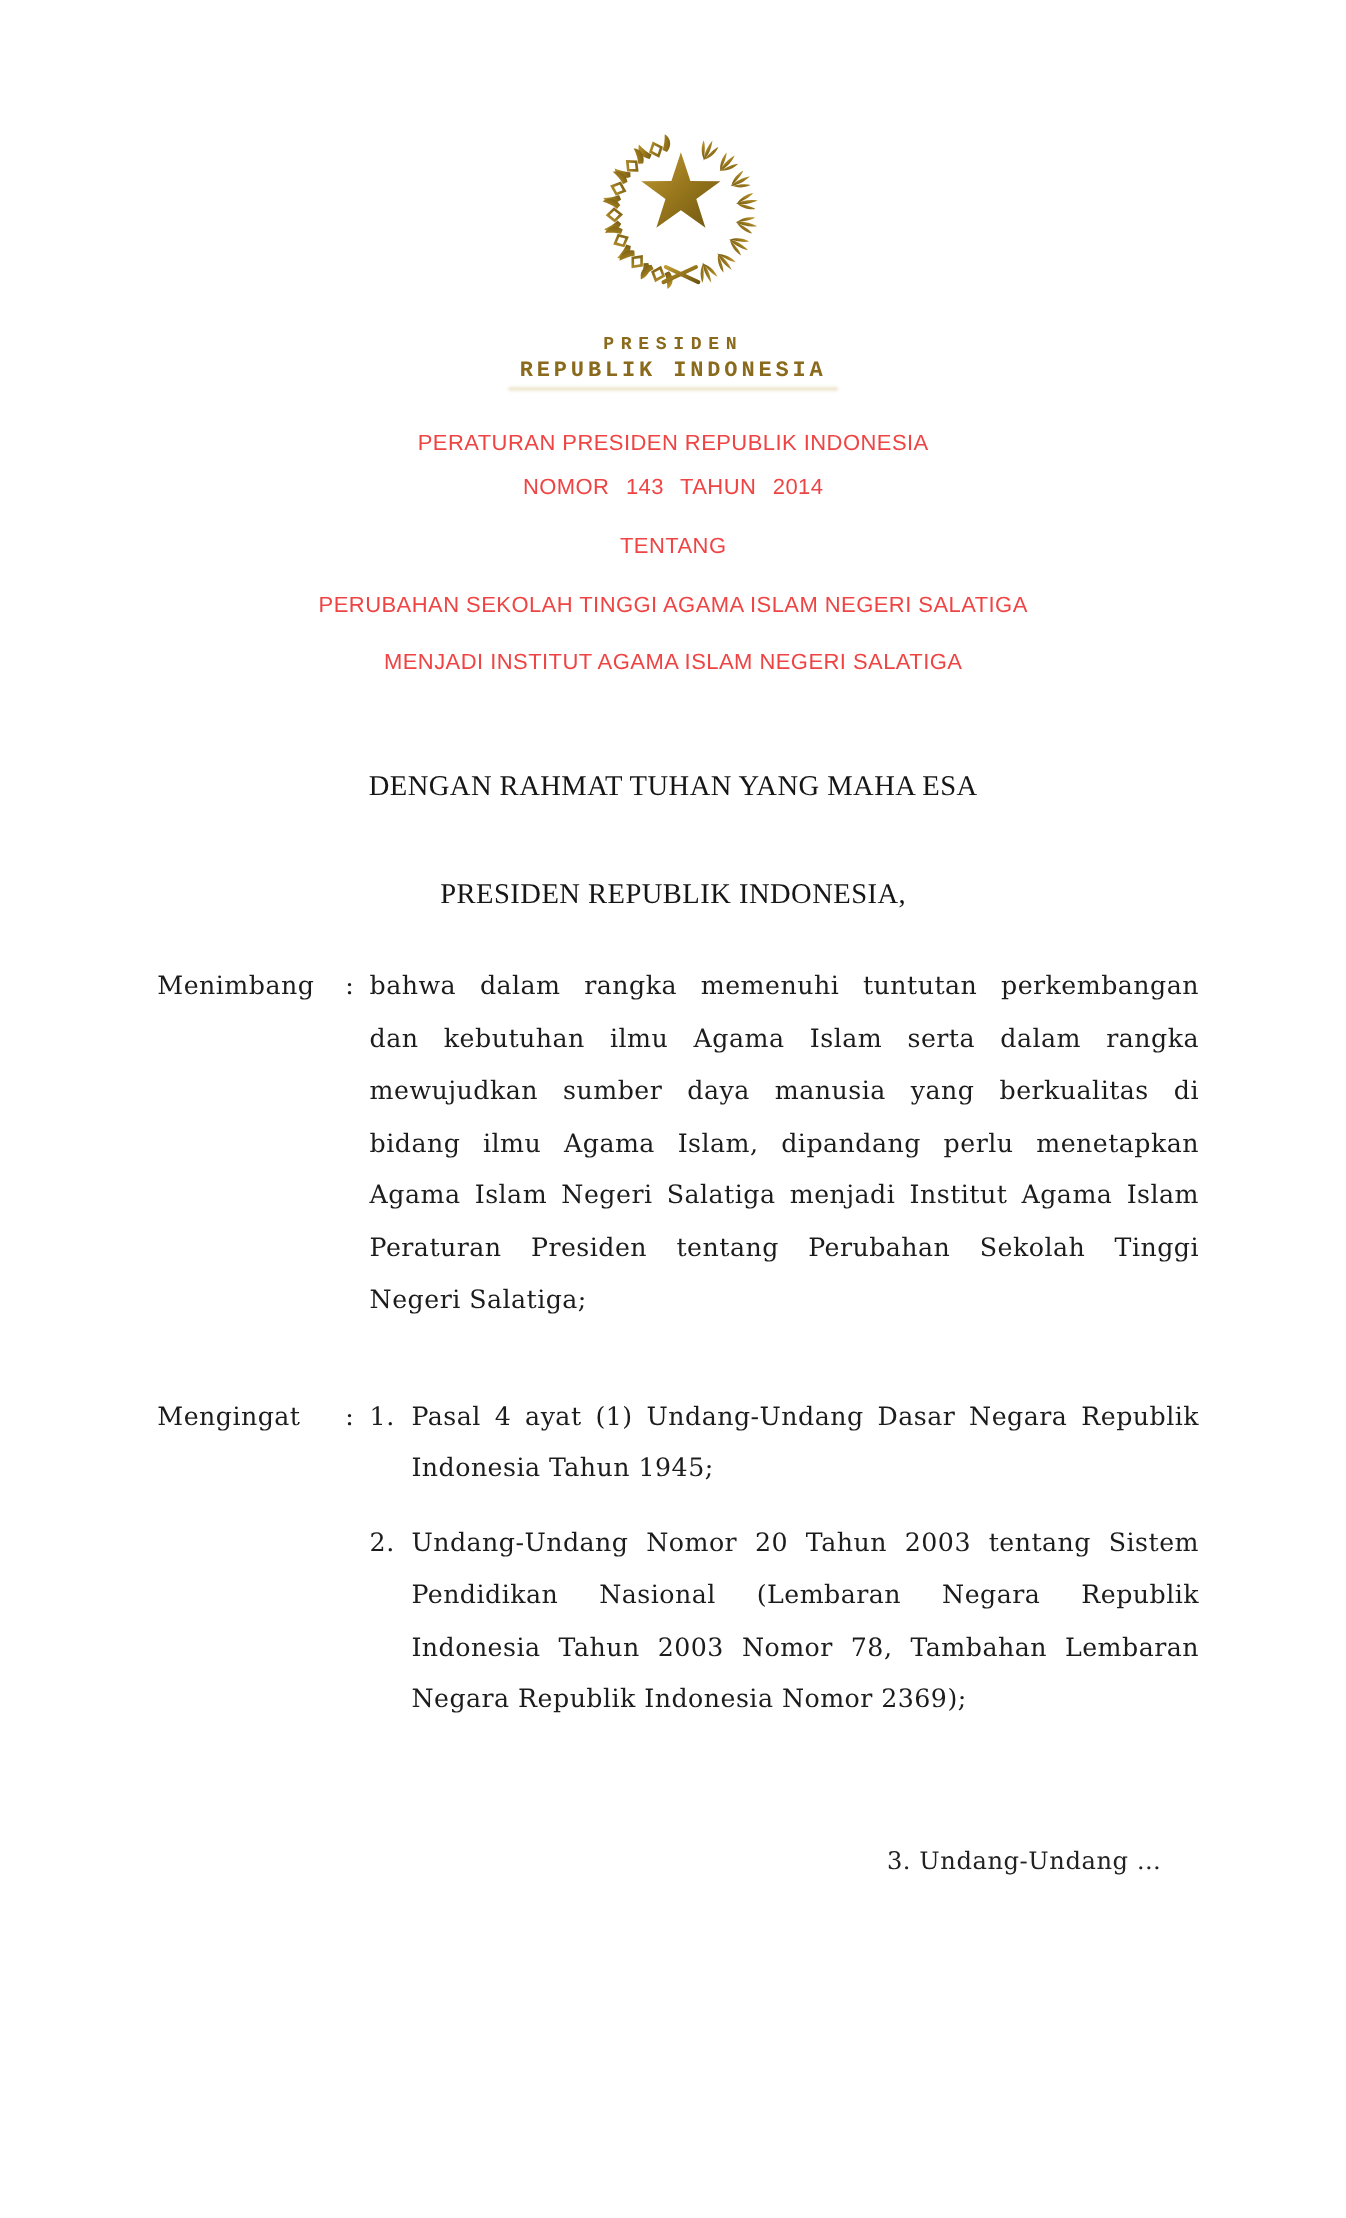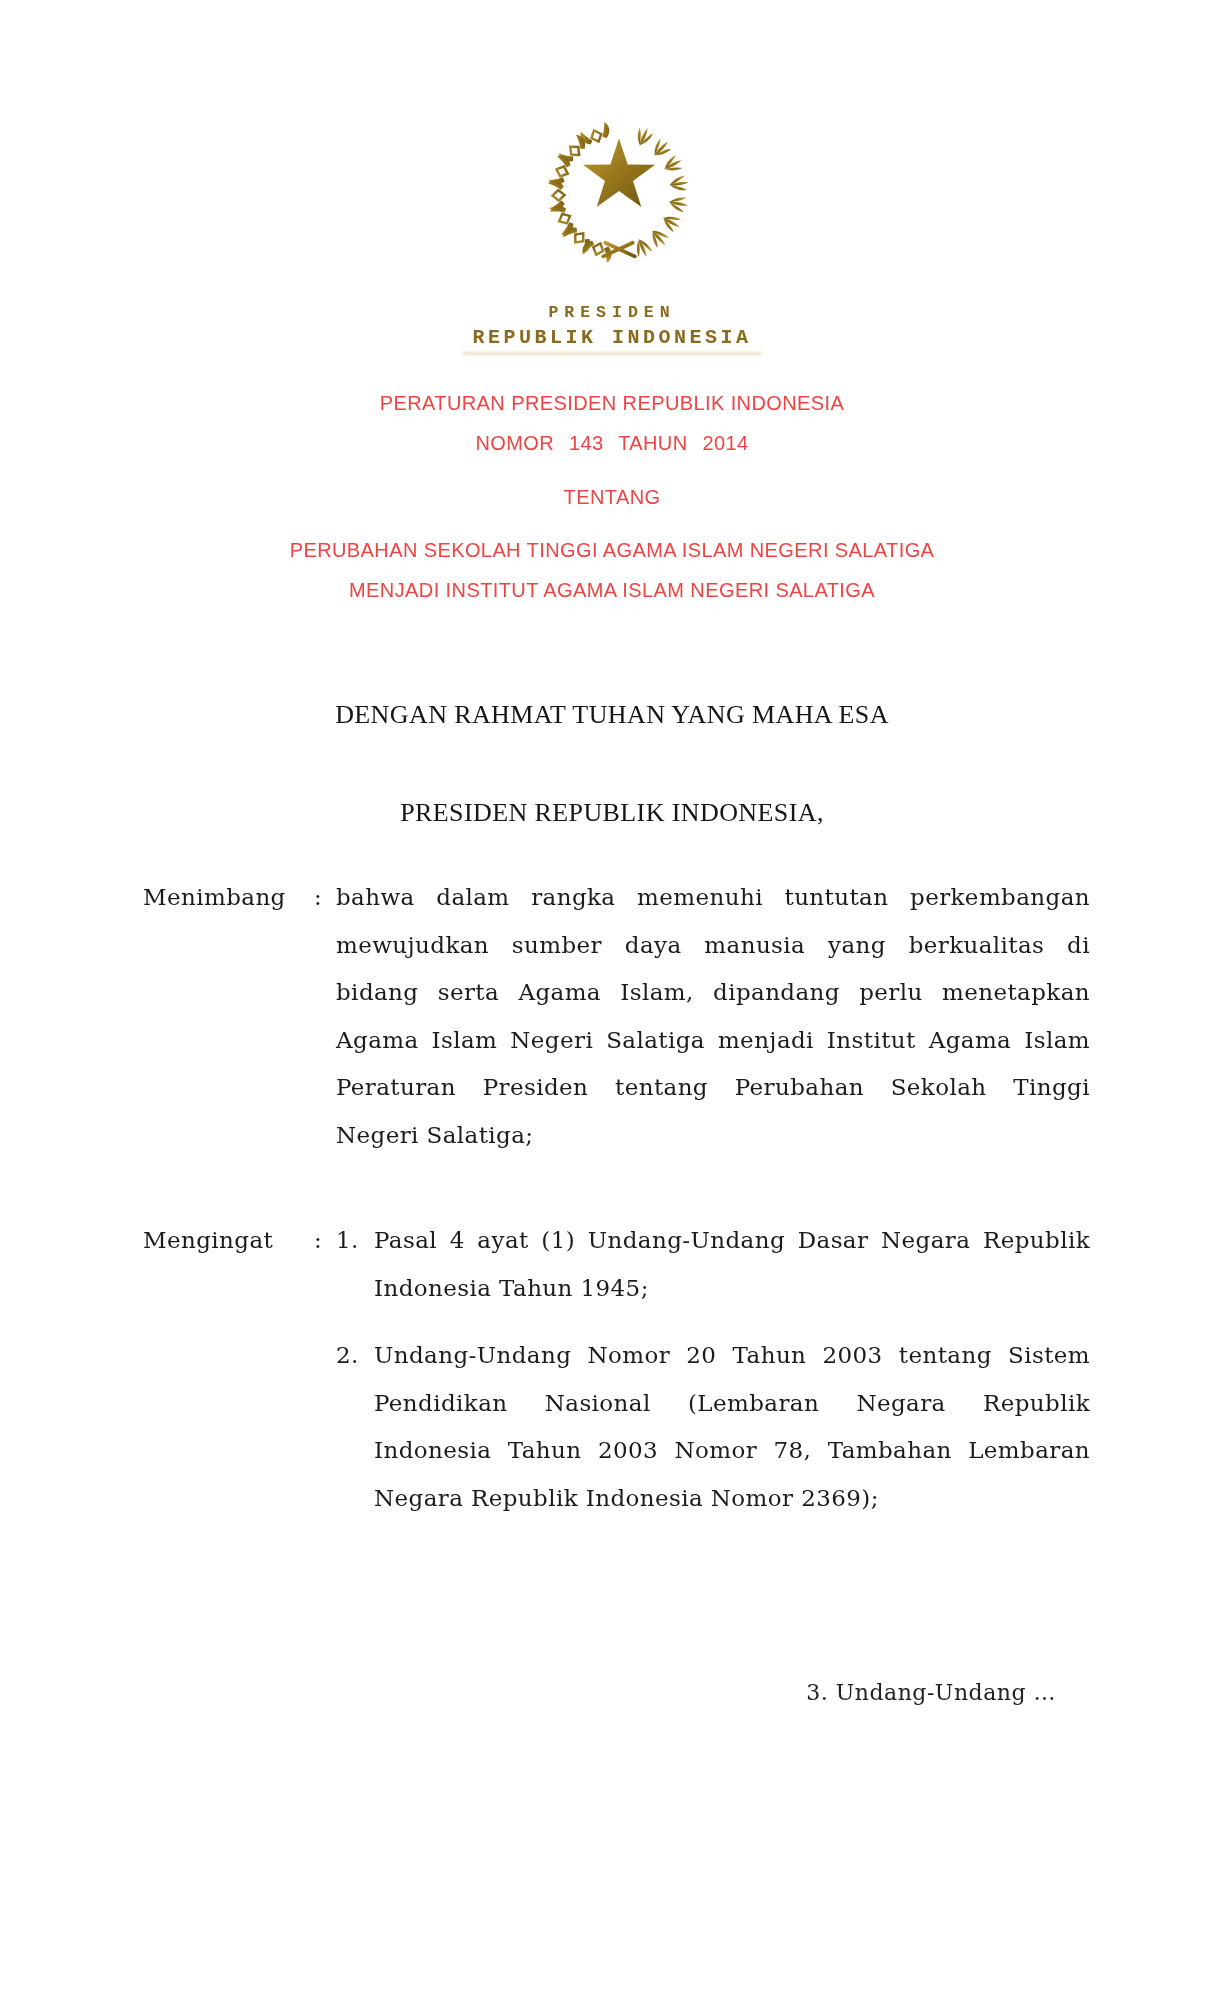--- a/index.html
+++ b/index.html
@@ -27,21 +27,21 @@
 
   
   .title-block {
     position:absolute; left:0; top:388px; width:100%; text-align:center;
     font-family:Liberation Sans, sans-serif; font-size:20px; letter-spacing:.4px;
     color:#ef4444; line-height:30px;
   }
   .t1 { margin-bottom:10px; }
   .t2 { margin-bottom:24px; word-spacing:9px; }
   .t3 { margin-bottom:23px; }
-  .t4 { margin-bottom:10px; }
+  .t4 { margin-bottom:22px; }
 
   .invocation, .authority {
     position:absolute; left:0; width:100%; text-align:center;
     font-family:"Liberation Serif", serif; font-size:26px; letter-spacing:.4px;
     color:#161616; line-height:28px;
   }
   .invocation { top:701px; }
   .authority  { top:799px; }
 
   
@@ -130,22 +130,23 @@
   <div class="invocation">DENGAN RAHMAT TUHAN YANG MAHA ESA</div>
   <div class="authority">PRESIDEN REPUBLIK INDONESIA,</div>
 
   <div class="clauses">
 
     <div class="clause clause-menimbang">
       <div class="clause-label">Menimbang</div>
       <div class="clause-colon">:</div>
       <div class="clause-body">
           <div class="jline">bahwa dalam rangka memenuhi tuntutan perkembangan</div>
+          <div class="jline">dan kebutuhan ilmu Agama Islam serta dalam rangka</div>
           <div class="jline">mewujudkan sumber daya manusia yang berkualitas di</div>
-          <div class="jline">bidang serta Agama Islam, dipandang perlu menetapkan</div>
+          <div class="jline">bidang ilmu Agama Islam, dipandang perlu menetapkan</div>
           <div class="jline">Agama Islam Negeri Salatiga menjadi Institut Agama Islam</div>
           <div class="jline">Peraturan Presiden tentang Perubahan Sekolah Tinggi</div>
           <div class="jline last">Negeri Salatiga;</div>
         </div>
     </div>
 
     <div class="clause clause-mengingat">
       <div class="clause-label">Mengingat</div>
       <div class="clause-colon">:</div>
       <div class="clause-body">

